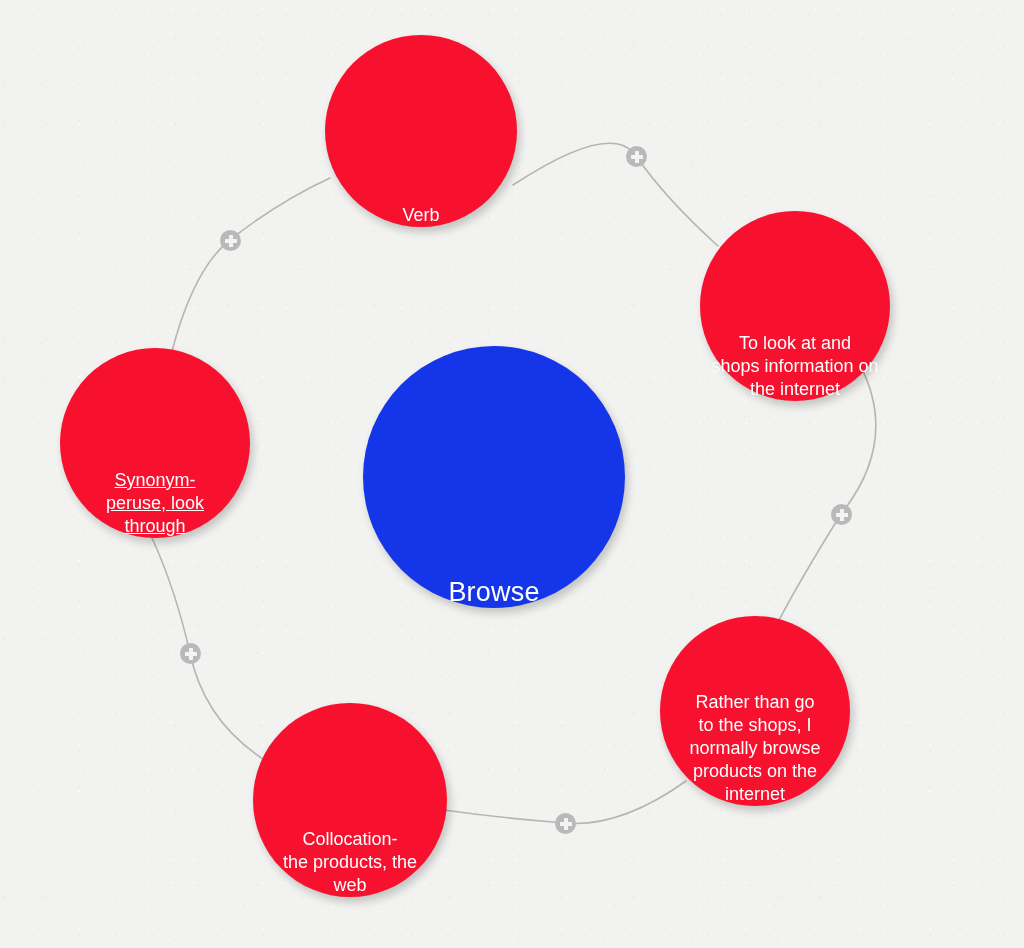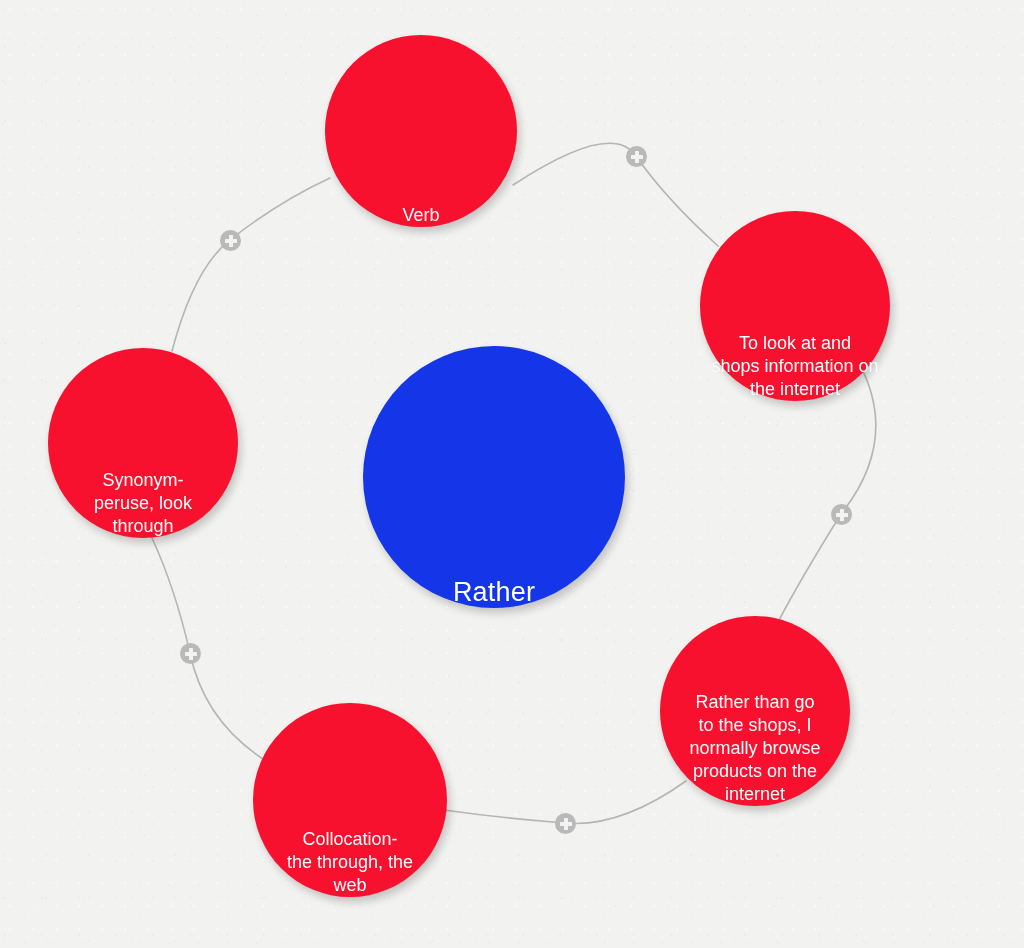--- a/index.html
+++ b/index.html
@@ -115,21 +115,21 @@
     <g fill="none" stroke="#b5b5b5" stroke-width="1.6" stroke-linecap="round">
       <path d="M 513 185 Q 612 120 636 156 Q 665 198 718 246"></path>
       <path d="M 859 363 Q 900 440 841 514 Q 800 580 778 622"></path>
       <path d="M 686 781 Q 620 828 565 823 Q 500 818 444 810"></path>
       <path d="M 263 759 Q 204 720 190 653 Q 175 588 152 538"></path>
       <path d="M 172 351 Q 194 268 230 240 Q 278 202 330 178"></path>
     </g>
   </svg>
 
   <div class="node node-center" style="left:363px; top:346px; width:262px; height:262px;">
-    <span class="node-label">Rather</span>
+    <span class="node-label">Browse</span>
   </div>
 
   <div class="node node-branch" style="left:325px; top:35px; width:192px; height:192px;">
     <span class="node-label">Verb</span>
   </div>
 
   <div class="node node-branch" style="left:700px; top:211px; width:190px; height:190px;">
     <span class="node-label">To look at and
 shops information on
 the internet</span>
@@ -138,25 +138,25 @@
   <div class="node node-branch" style="left:660px; top:616px; width:190px; height:190px;">
     <span class="node-label">Rather than go
 to the shops, I
 normally browse
 products on the
 internet</span>
   </div>
 
   <div class="node node-branch" style="left:253px; top:703px; width:194px; height:194px;">
     <span class="node-label">Collocation-
-the through, the
+the products, the
 web</span>
   </div>
 
-  <div class="node node-branch" style="left:48px; top:348px; width:190px; height:190px;">
+  <div class="node node-branch" style="left:60px; top:348px; width:190px; height:190px;text-decoration:underline;">
     <span class="node-label">Synonym-
 peruse, look
 through</span>
   </div>
 
   <div class="plus-badge" style="left:626px; top:146px;">
     <span class="bar-h"></span>
     <span class="bar-v"></span>
   </div>
 

